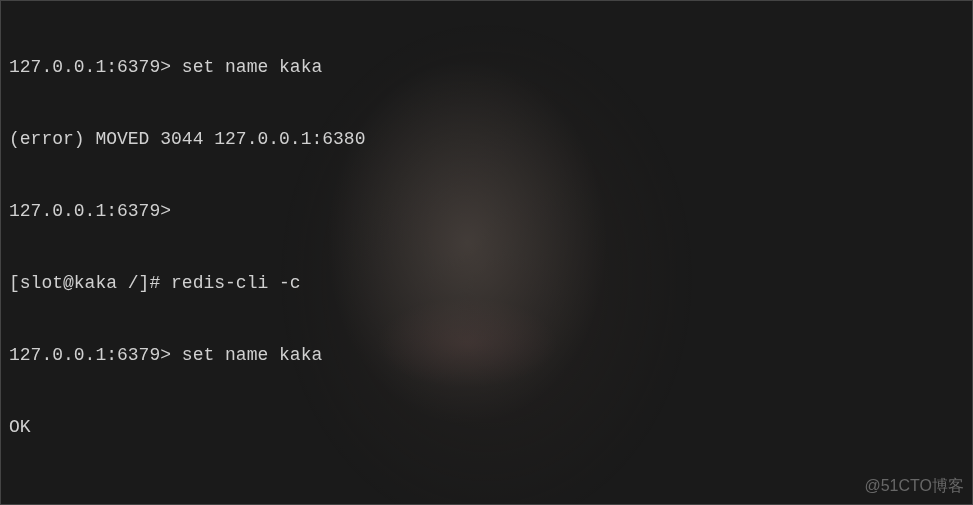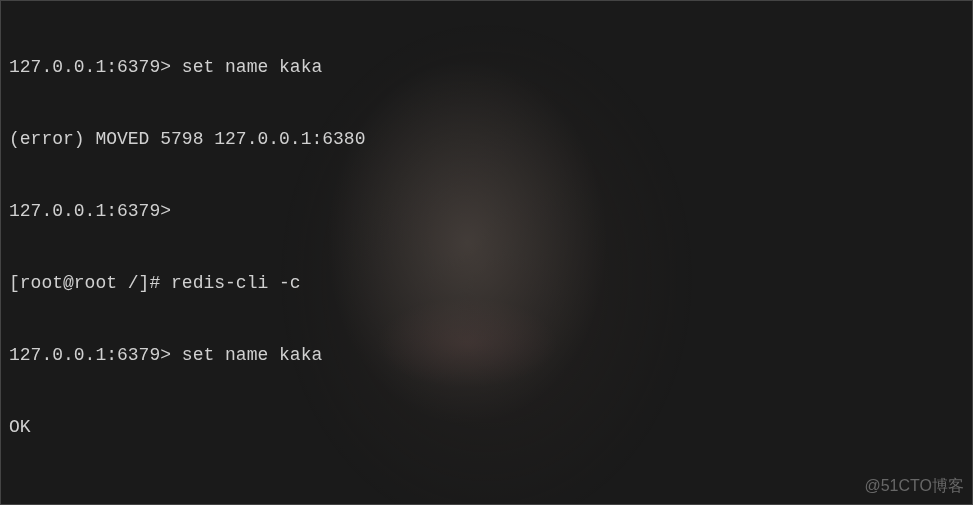--- a/index.html
+++ b/index.html
@@ -41,23 +41,23 @@
       opacity: 0.7;
     }
   </style>
 </head>
 <body>
 
 <div class="bg-portrait"></div>
 
 <div class="terminal">
   <span class="line"><span>127.0.0.1:6379&gt; </span><span>set name kaka</span></span>
-  <span class="line"><span>(error) MOVED 5798 127.0.0.1:6380</span></span>
+  <span class="line"><span>(error) MOVED 3044 127.0.0.1:6380</span></span>
   <span class="line"><span>127.0.0.1:6379&gt; </span></span>
-  <span class="line"><span>[root@root /]# </span><span>redis-cli -c</span></span>
+  <span class="line"><span>[slot@kaka /]# </span><span>redis-cli -c</span></span>
   <span class="line"><span>127.0.0.1:6379&gt; </span><span>set name kaka</span></span>
   <span class="line"><span>OK</span></span>
   
   
   
   
   
   
 </div>
 

